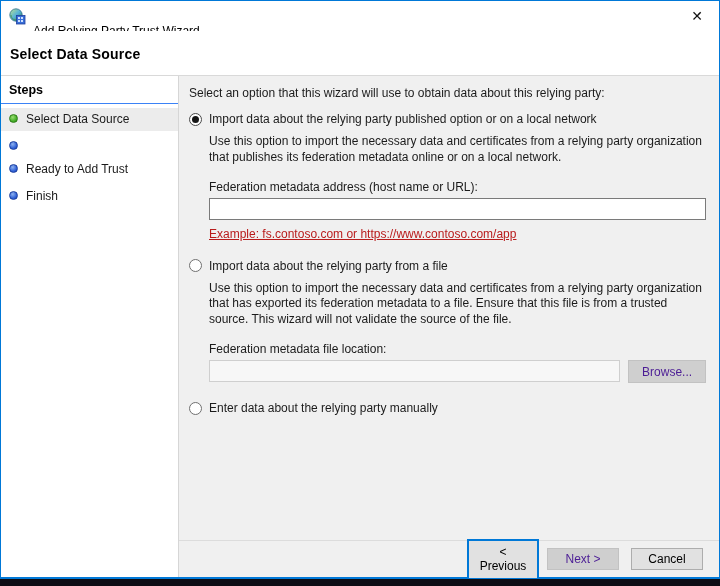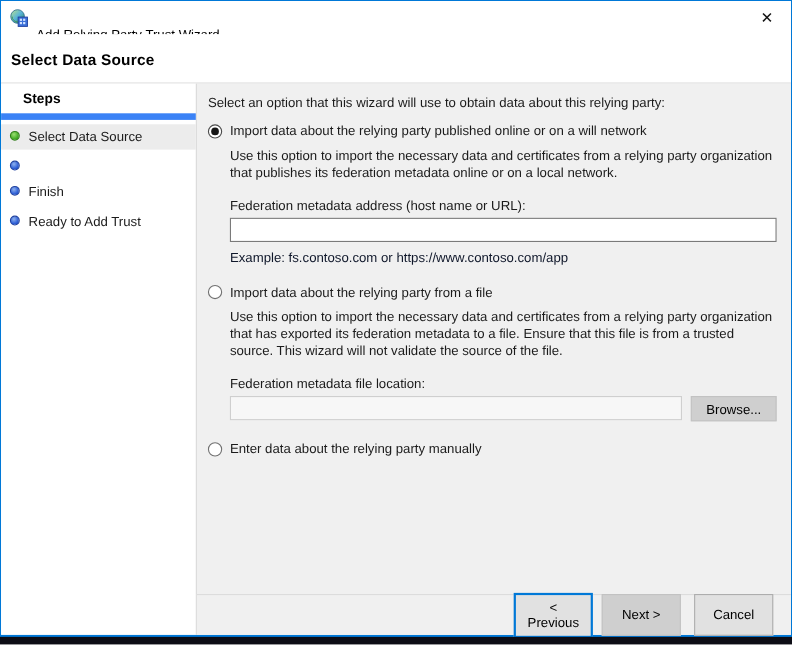--- a/index.html
+++ b/index.html
@@ -21,21 +21,21 @@
   .close { margin-left: auto; font-size: 14px; color: #111; padding: 2px 8px; cursor: default; line-height: 1; }
 
   
   .header { height: 45px; background: #ffffff; border-bottom: 1px solid #d9d9d9; padding: 15px 0 0 9px; flex: 0 0 auto; }
   .header .page-title { font-size: 14px; font-weight: bold; color: #000; letter-spacing: 0.2px; }
 
   
   .bodyrow { flex: 1 1 auto; display: flex; min-height: 0; }
 
   .sidebar { width: 178px; flex: 0 0 auto; background: #ffffff; border-right: 1px solid #d6d6d6; }
-  .steps-heading { font-weight: bold; font-size: 12.5px; padding: 7px 8px 6px 20px; border-bottom: 6px solid #3b82f6; color: #000; }
+  .steps-heading { font-weight: bold; font-size: 12.5px; padding: 7px 8px 6px 8px; border-bottom: 1px solid #3b82f6; color: #000; }
   .step { display: flex; align-items: flex-start; padding: 4px 6px 4px 8px; margin-top: 4px; line-height: 1.25; }
   .step .bullet { width: 9px; height: 9px; border-radius: 50%; margin: 2px 8px 0 0; flex: 0 0 auto; }
   .bullet.green { background: radial-gradient(circle at 38% 32%, #9ade72, #44ad27 62%, #2f8f1c); border: 1px solid #2e7d17; }
   .bullet.blue  { background: radial-gradient(circle at 38% 32%, #8fb2ee, #2e5fd6 62%, #1f47b2); border: 1px solid #1d3f9e; }
   .step.link .label { color: #0066cc; }
   .step.current { background: #ececec; }
   .step .label { flex: 1 1 auto; }
 
   .main { flex: 1 1 auto; background: #f0f0f0; display: flex; flex-direction: column; min-width: 0; }
   .content { flex: 1 1 auto; padding: 10px 13px 0 10px; }
@@ -49,31 +49,31 @@
   .radio-label { color: #1b1b1b; }
 
   .opt-desc { margin: 8px 0 0 20px; line-height: 1.32; max-width: 505px; }
   .field-label { margin: 14px 0 0 20px; }
   .field-row { margin: 4px 0 0 20px; display: flex; align-items: flex-start; }
 
   .textbox { font-family: "Liberation Sans", "DejaVu Sans", sans-serif; font-size: 12px; height: 22px; background: #ffffff; border: 1px solid #7a7a7a; padding: 0 4px; outline: none; }
   .textbox.wide { width: 497px; }
   .textbox.disabled { width: 412px; background: #f7f7f7; border: 1px solid #cfcfcf; color: #8a8a8a; }
 
-  .example { margin: 7px 0 0 20px; color: #0f172a; }
+  .example { margin: 7px 0 0 20px; color: #b91c1c; text-decoration: underline; }
 
   .btn { font-family: "Liberation Sans", "DejaVu Sans", sans-serif; font-size: 12px; height: 23px; background: #e1e1e1; border: 1px solid #adadad; color: #000; padding: 0 10px; }
   .btn.browse { width: 78px; margin-left: 8px; }
-  .btn.disabled { background: #cfcfcf; border-color: #c2c2c2; color: #000000; }
+  .btn.disabled { background: #cfcfcf; border-color: #c2c2c2; color: #4c1d95; }
 
   .spacer-block { height: 6px; }
 
   
   .footer { flex: 0 0 auto; height: 37px; border-top: 1px solid #dcdcdc; display: flex; align-items: center; justify-content: flex-end; padding-right: 16px; background: #f0f0f0; }
-  .footer .btn { width: 72px; height: 38px; }
+  .footer .btn { width: 72px; height: 22px; }
   .btn.previous { border: 2px solid #0078d7; height: 41px; }
   .btn.next { margin-left: 8px; }
   .btn.cancel { margin-left: 12px; }
 
   .bottom-strip { position: absolute; left: 0; bottom: 0; width: 720px; height: 7px; background: #0d0d15; }
 </style>
 </head>
 <body>
 
 <div class="screen">
@@ -116,37 +116,37 @@
           <span class="bullet green"></span>
           <span class="label">Select Data Source</span>
         </div>
 
         <div class="step">
           <span class="bullet blue"></span>
         </div>
 
         <div class="step">
           <span class="bullet blue"></span>
-          <span class="label">Finish</span>
+          <span class="label">Ready to Add Trust</span>
         </div>
 
         <div class="step">
           <span class="bullet blue"></span>
-          <span class="label">Ready to Add Trust</span>
+          <span class="label">Finish</span>
         </div>
       </div>
 
       <div class="main">
         <div class="content">
 
           <div class="intro">Select an option that this wizard will use to obtain data about this relying party:</div>
 
           <div class="radio-row">
             <span class="radio selected"></span>
-            <span class="radio-label">Import data about the relying party published online or on a will network</span>
+            <span class="radio-label">Import data about the relying party published option or on a local network</span>
           </div>
           <div class="opt-desc">Use this option to import the necessary data and certificates from a relying party organization that publishes its federation metadata online or on a local network.</div>
           <div class="field-label">Federation metadata address (host name or URL):</div>
           <div class="field-row">
             <input type="text" class="textbox wide" value="" style="">
           </div>
           <div class="example">Example: fs.contoso.com or https://www.contoso.com/app</div>
 
           <div class="spacer-block"></div>
 

